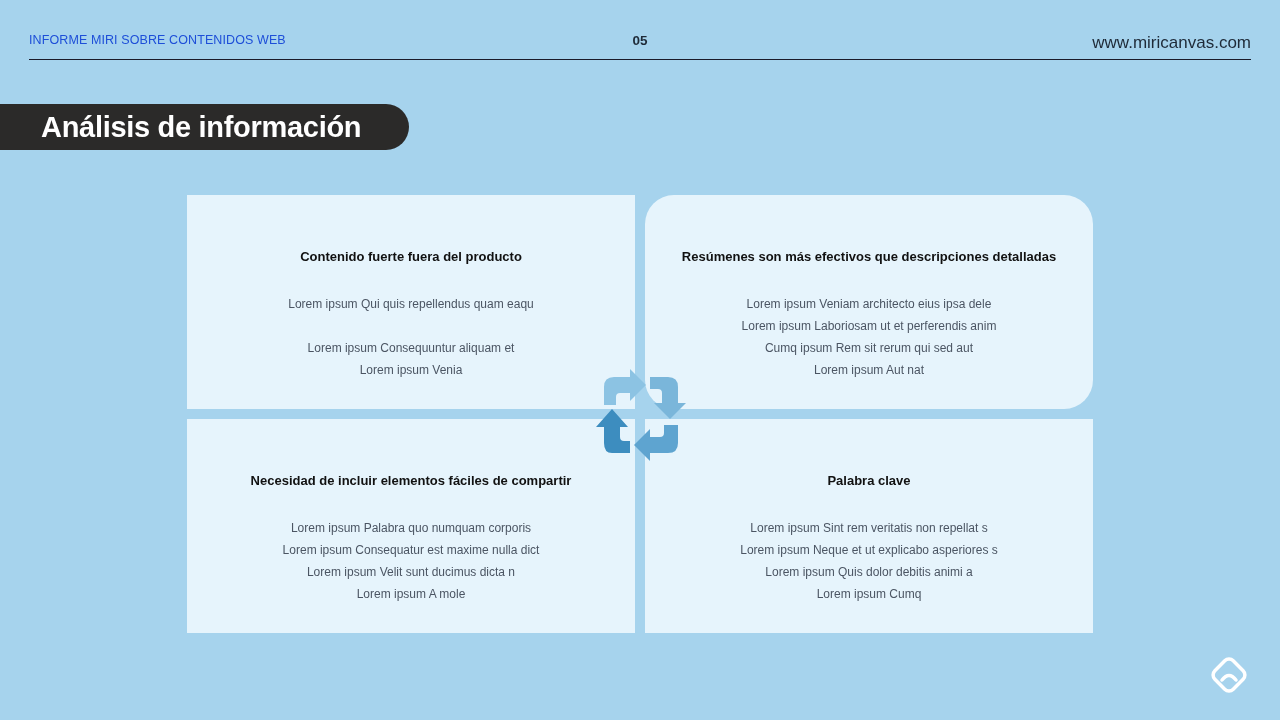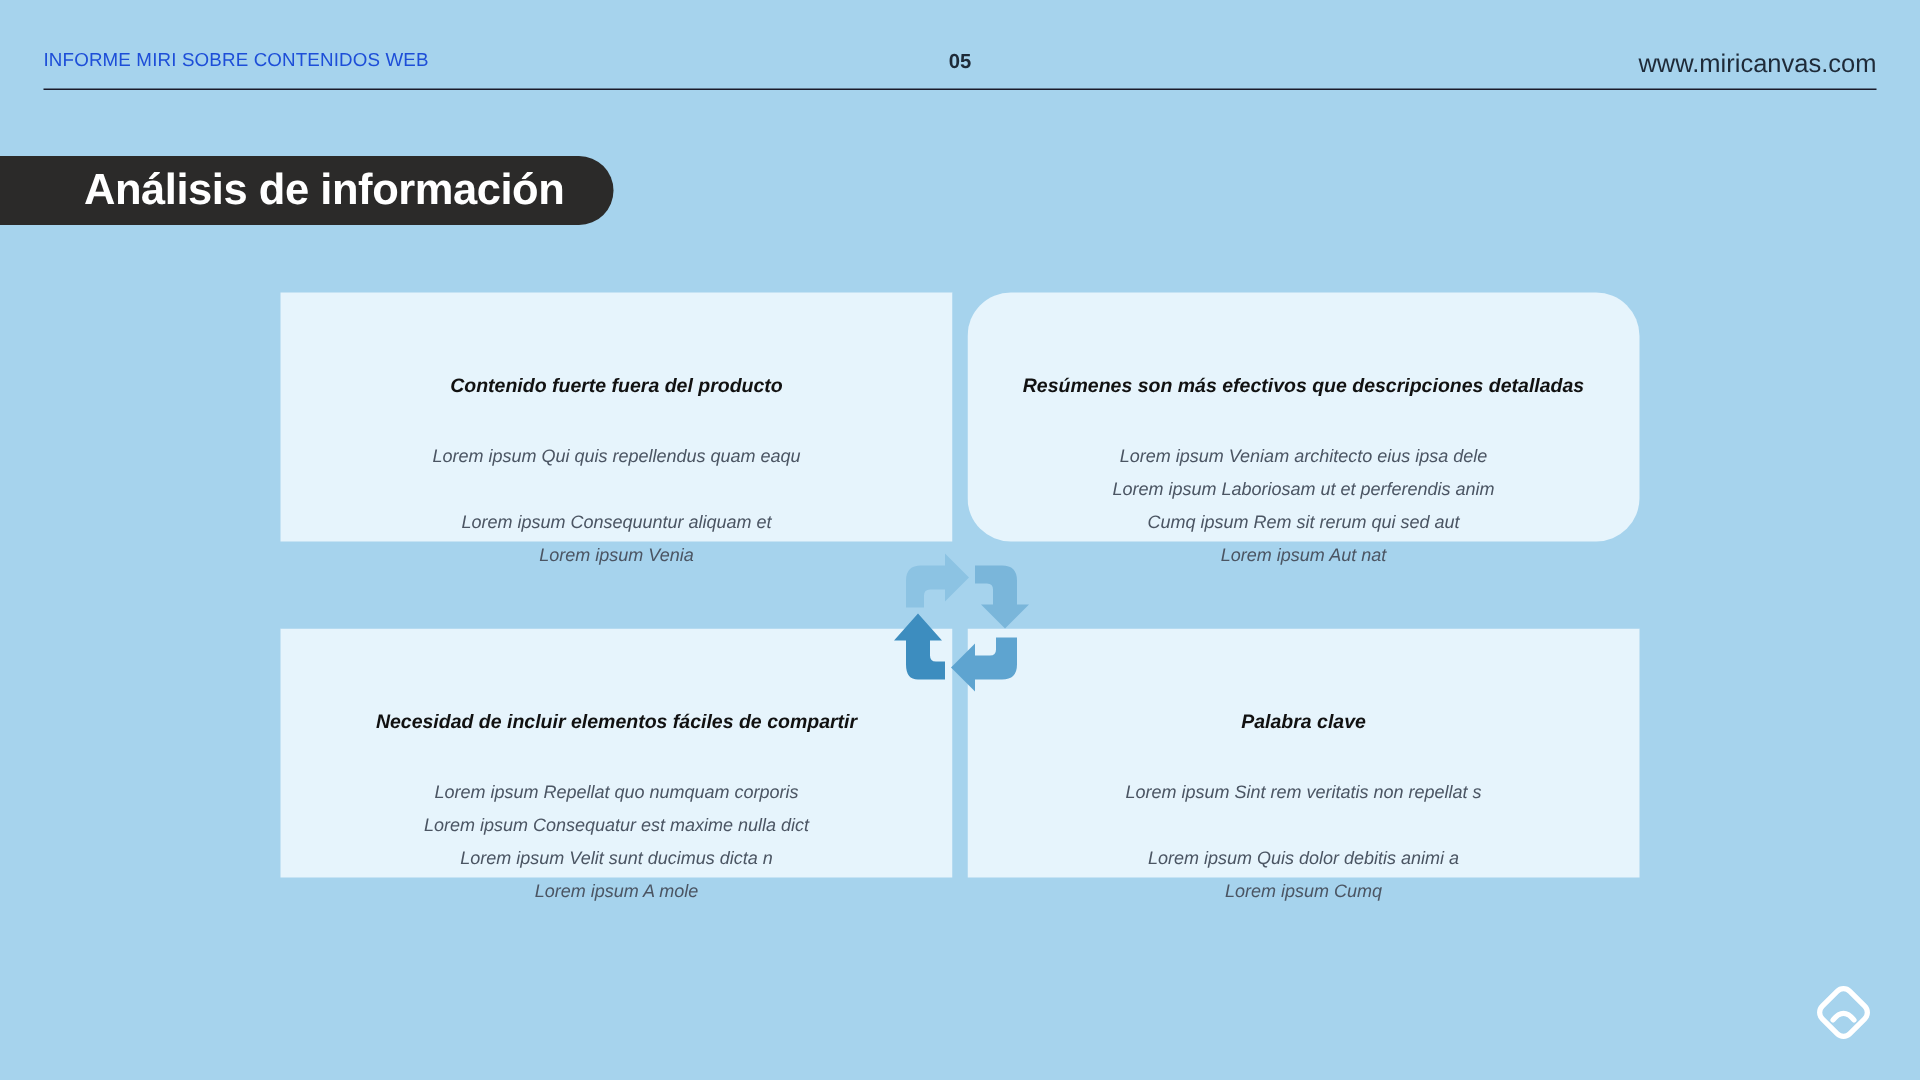--- a/index.html
+++ b/index.html
@@ -2,22 +2,22 @@
 <html><head>
 <meta charset="utf-8">
 <style>
   html, body { margin:0; padding:0; }
   body { width:1280px; height:720px; background:#a6d3ed; position:relative; overflow:hidden; font-family:"Liberation Sans", sans-serif; }
   .hdr-left { position:absolute; left:29px; top:33px; font-size:12.5px; color:#1d4ed8; letter-spacing:0.1px; }
   .hdr-center { position:absolute; left:620px; width:40px; top:33px; text-align:center; font-size:13.5px; font-weight:bold; color:#1e2a38; }
   .hdr-right { position:absolute; right:29px; top:33px; font-size:17px; color:#1e2a38; }
   .hdr-line { position:absolute; left:29px; right:29px; top:59px; height:1px; background:#1a1a2a; }
   .title-pill { position:absolute; left:0; top:104px; width:409px; height:46px; background:#2b2a29; border-radius:0 23px 23px 0; }
-  .title-text { position:absolute; left:56px; top:106px; font-size:29px; font-weight:bold; color:#ffffff; line-height:42px; letter-spacing:-0.3px; }
-  .card { position:absolute; width:448px; height:166px; background:#e6f4fc; box-sizing:border-box; text-align:center;font-style:italic; }
+  .title-text { position:absolute; left:41px; top:106px; font-size:29px; font-weight:bold; color:#ffffff; line-height:42px; letter-spacing:-0.3px; }
+  .card { position:absolute; width:448px; height:214px; background:#e6f4fc; box-sizing:border-box; text-align:center; }
   .card h3 { margin:0; position:absolute; top:54px; left:0; right:0; font-size:13px; font-weight:bold; color:#111; }
   .card p { margin:12px; position:absolute; top:86px; left:10px; right:10px; font-size:12px; line-height:22px; color:#4b5563; }
   .cross-v { position:absolute; left:635px; width:10px; top:195px; height:438px; background:#a6d3ed; }
   .cross-h { position:absolute; left:187px; width:906px; top:409px; height:10px; background:#a6d3ed; }
   .cycle { position:absolute; left:592px; top:367px; width:96px; height:96px; }
   .logo { position:absolute; left:1207px; top:653px; width:44px; height:44px; }
 </style>
 </head>
 <body>
 
@@ -45,32 +45,32 @@
     <span>Lorem ipsum Veniam architecto eius ipsa dele</span><br>
     <span>Lorem ipsum Laboriosam ut et perferendis anim</span><br>
     <span>Cumq ipsum Rem sit rerum qui sed aut</span><br>
     <span>Lorem ipsum Aut nat</span>
   </p>
 </div>
 
 <div class="card" style="left:187px; top:419px;">
   <h3>Necesidad de incluir elementos fáciles de compartir</h3>
   <p>
-    <span>Lorem ipsum Repellat quo numquam corporis</span><br>
+    <span>Lorem ipsum Palabra quo numquam corporis</span><br>
     <span>Lorem ipsum Consequatur est maxime nulla dict</span><br>
     <span>Lorem ipsum Velit sunt ducimus dicta n</span><br>
     <span>Lorem ipsum A mole</span>
   </p>
 </div>
 
 <div class="card" style="left:645px; top:419px;">
   <h3>Palabra clave</h3>
   <p>
     <span>Lorem ipsum Sint rem veritatis non repellat s</span><br>
-    <br>
+    <span>Lorem ipsum Neque et ut explicabo asperiores s</span><br>
     <span>Lorem ipsum Quis dolor debitis animi a</span><br>
     <span>Lorem ipsum Cumq</span>
   </p>
 </div>
 
 <div class="cross-v"></div>
 <div class="cross-h"></div>
 
 <svg class="cycle" viewBox="0 0 96 96">
 

